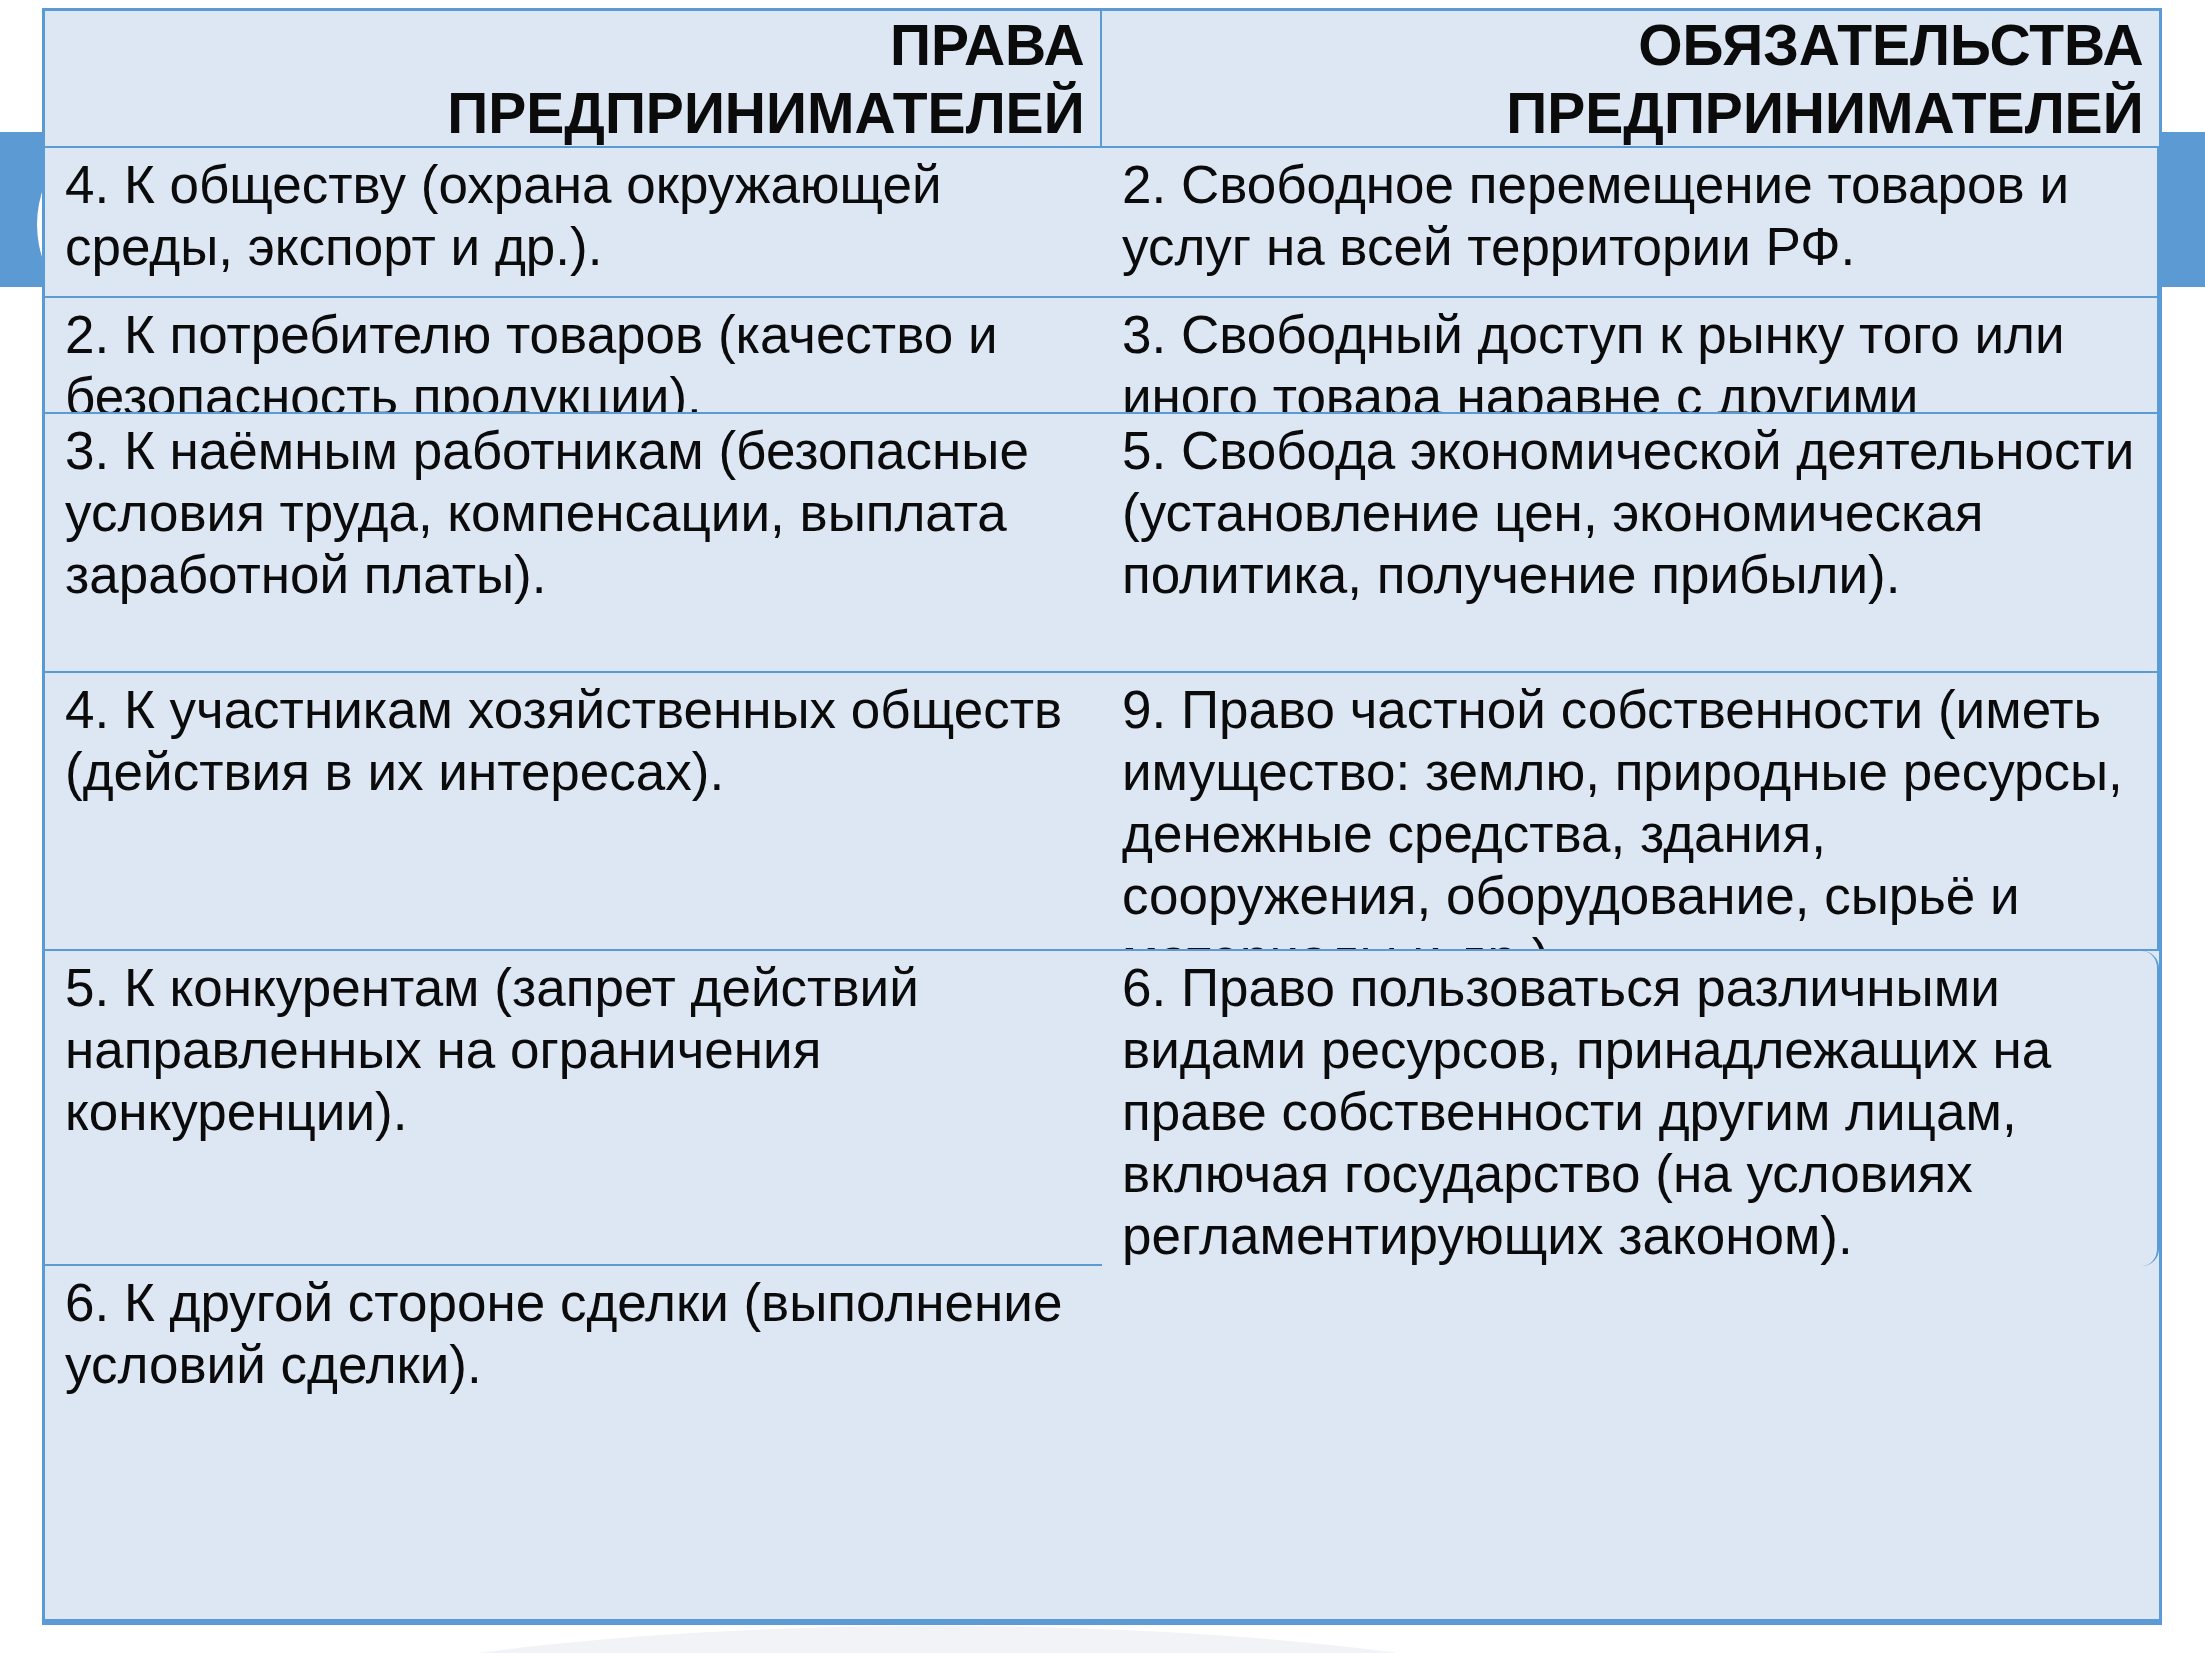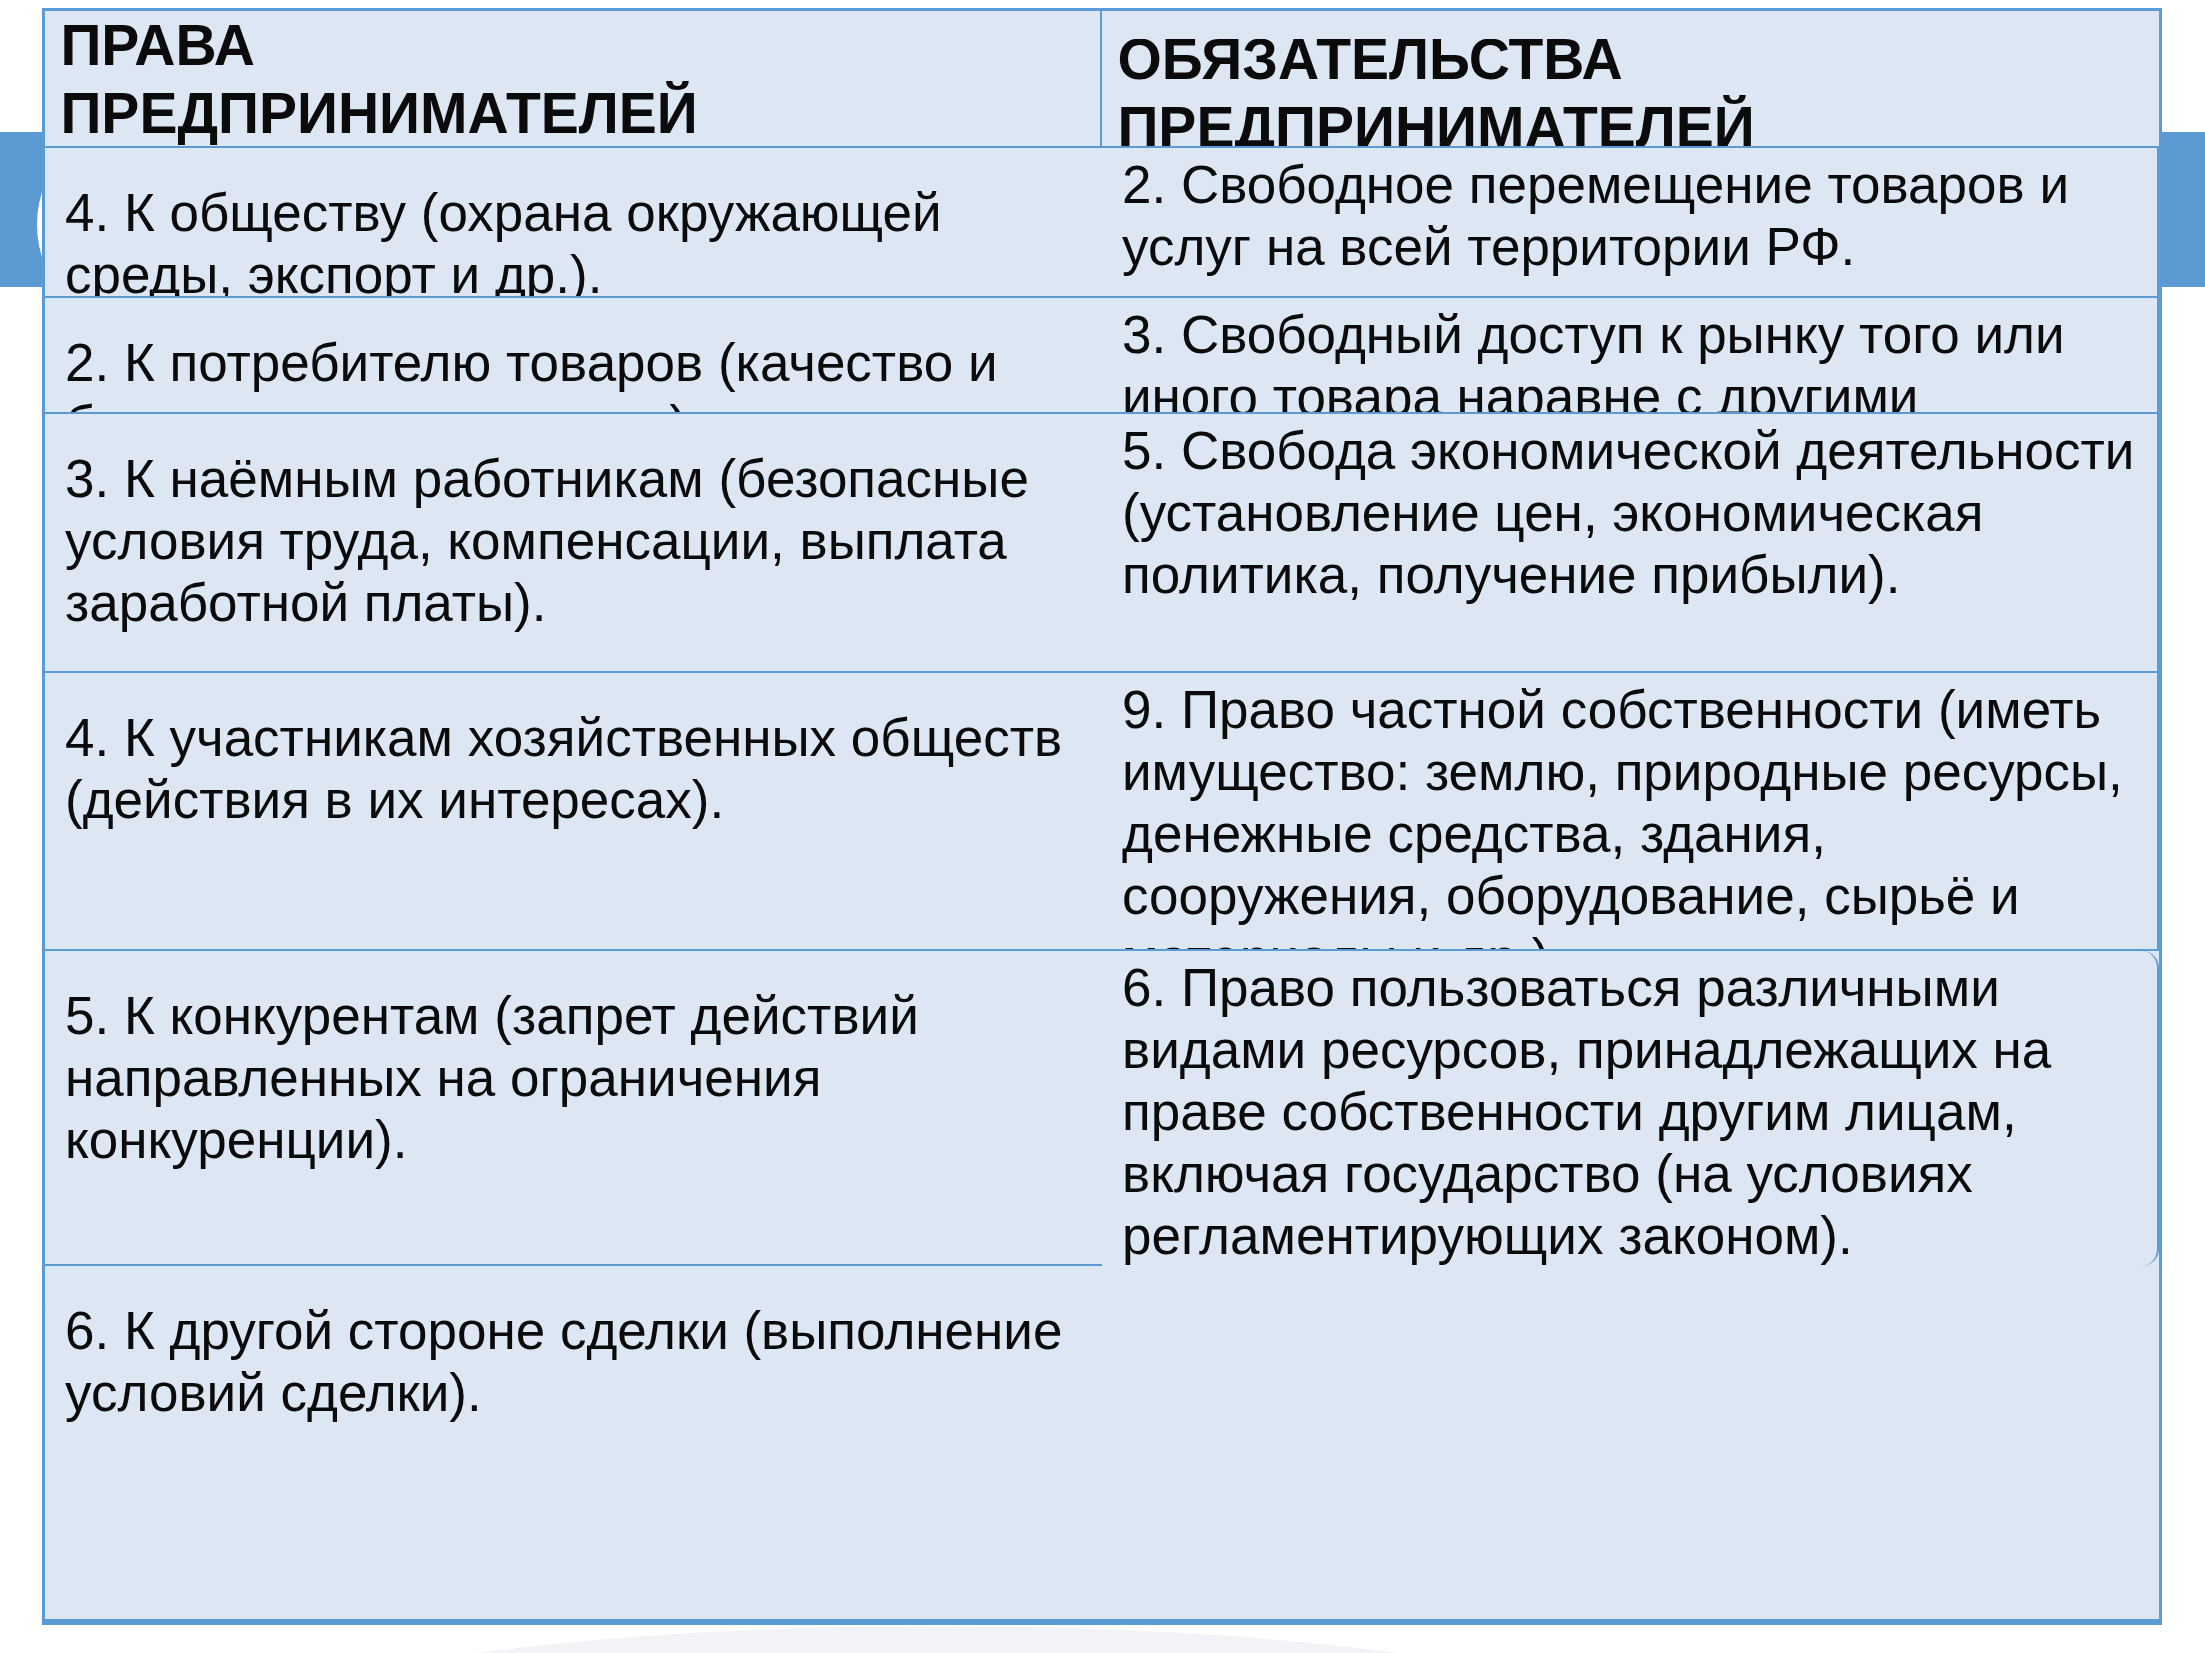--- a/index.html
+++ b/index.html
@@ -69,27 +69,27 @@
     box-sizing: border-box;
     background: #dde6f3;
     border-right: 2.8px solid #5b9bd5;
     border-bottom: 2.8px solid #5b9bd5;
     color: #0b0b0c;
     font-size: 53px;
     line-height: 62px;
     padding: 5.5px 15.4px 0 20px;
     overflow: hidden;
   }
-  .cell.last-col { border-right: none; margin-top: 28px; }
+  .cell.last-col { border-right: none; }
   .cell.last-row { border-bottom: none; border-radius: 17px; }
   .cell.header {
     font-weight: bold;
     font-size: 57px;
     line-height: 68px;
-    text-align: left;
+    text-align: right;
     display: flex;
     flex-direction: column;
     justify-content: center;
     padding: 0 15.4px;
   }
 </style>
 </head>
 <body>
 
 <div class="slide">

